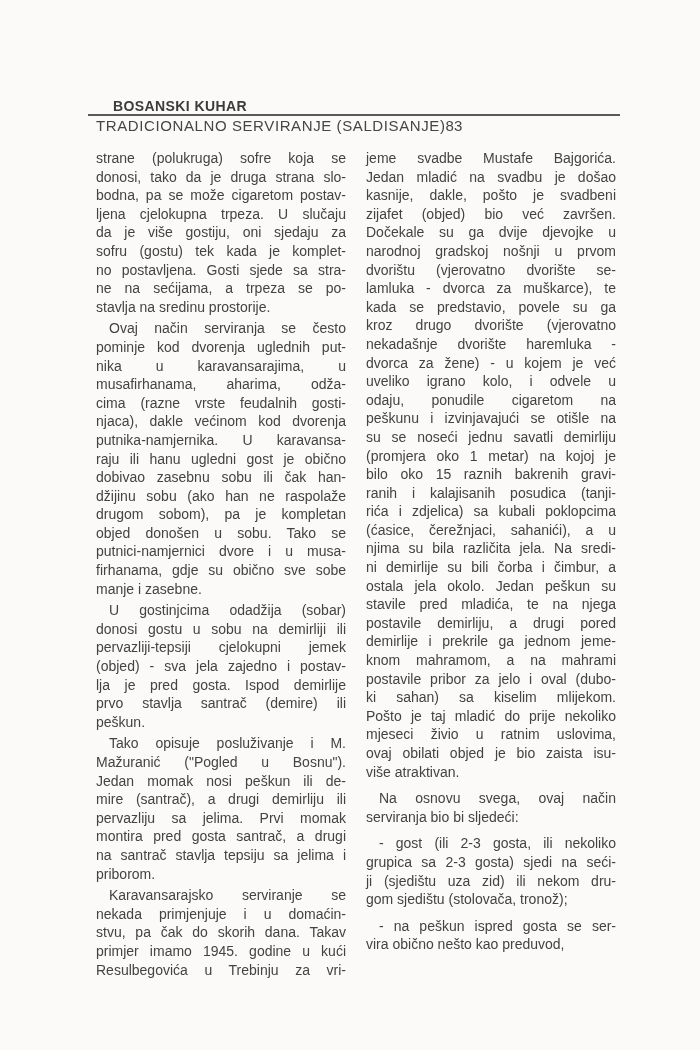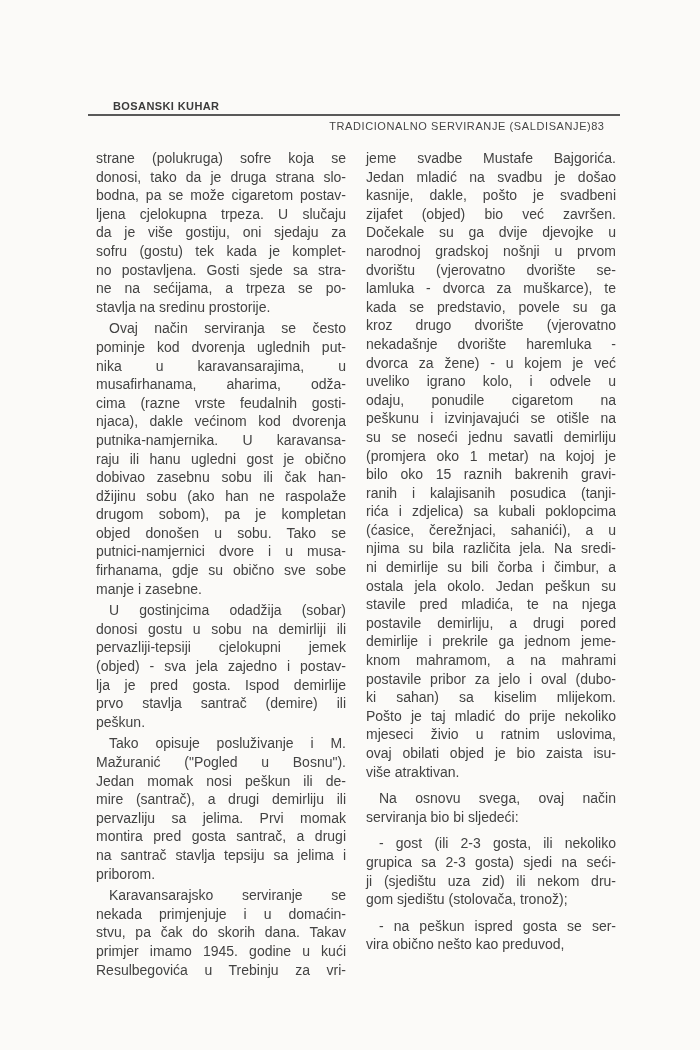--- a/index.html
+++ b/index.html
@@ -12,38 +12,38 @@
     width: 700px;
     height: 1050px;
     box-sizing: border-box;
     background: #fbfaf8;
     padding: 99px 84px 0 96px;
     font-family: "Liberation Sans", sans-serif;
     color: #414141;
     overflow: hidden;
   }
   .book-title {
-    font-size: 11px;
+    font-size: 14px;
     line-height: 14px;
     font-weight: bold;
     letter-spacing: 0.4px;
     color: #3b3b3b;
     padding-left: 17px;
   }
   .rule {
     height: 0;
     border-bottom: 2px solid #595959;
     margin: 1px -4px 0 -8px;
   }
   .subtitle-row {
     display: flex;
-    justify-content: flex-end;
+    justify-content: flex-start;
     align-items: baseline;
     margin-top: 3px;
-    font-size: 11px;
+    font-size: 15px;
     line-height: 14px;
     letter-spacing: 0.6px;
     color: #454545;
     padding-right: 12px;
   }
   .subtitle-row .pagenum {
     letter-spacing: 0.2px;
   }
   .columns {
     display: flex;

